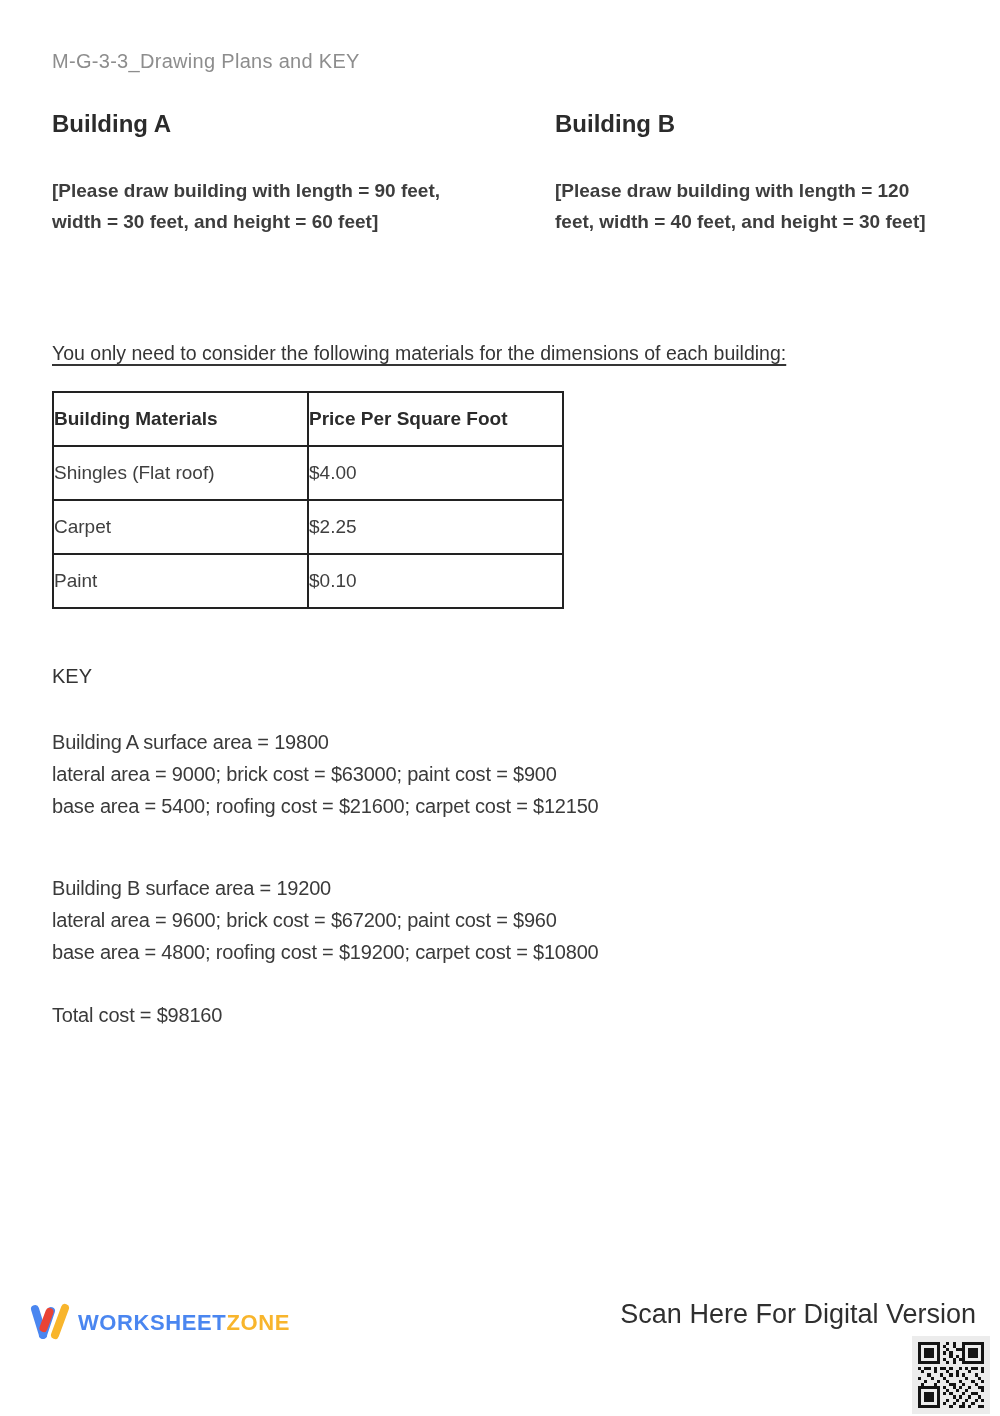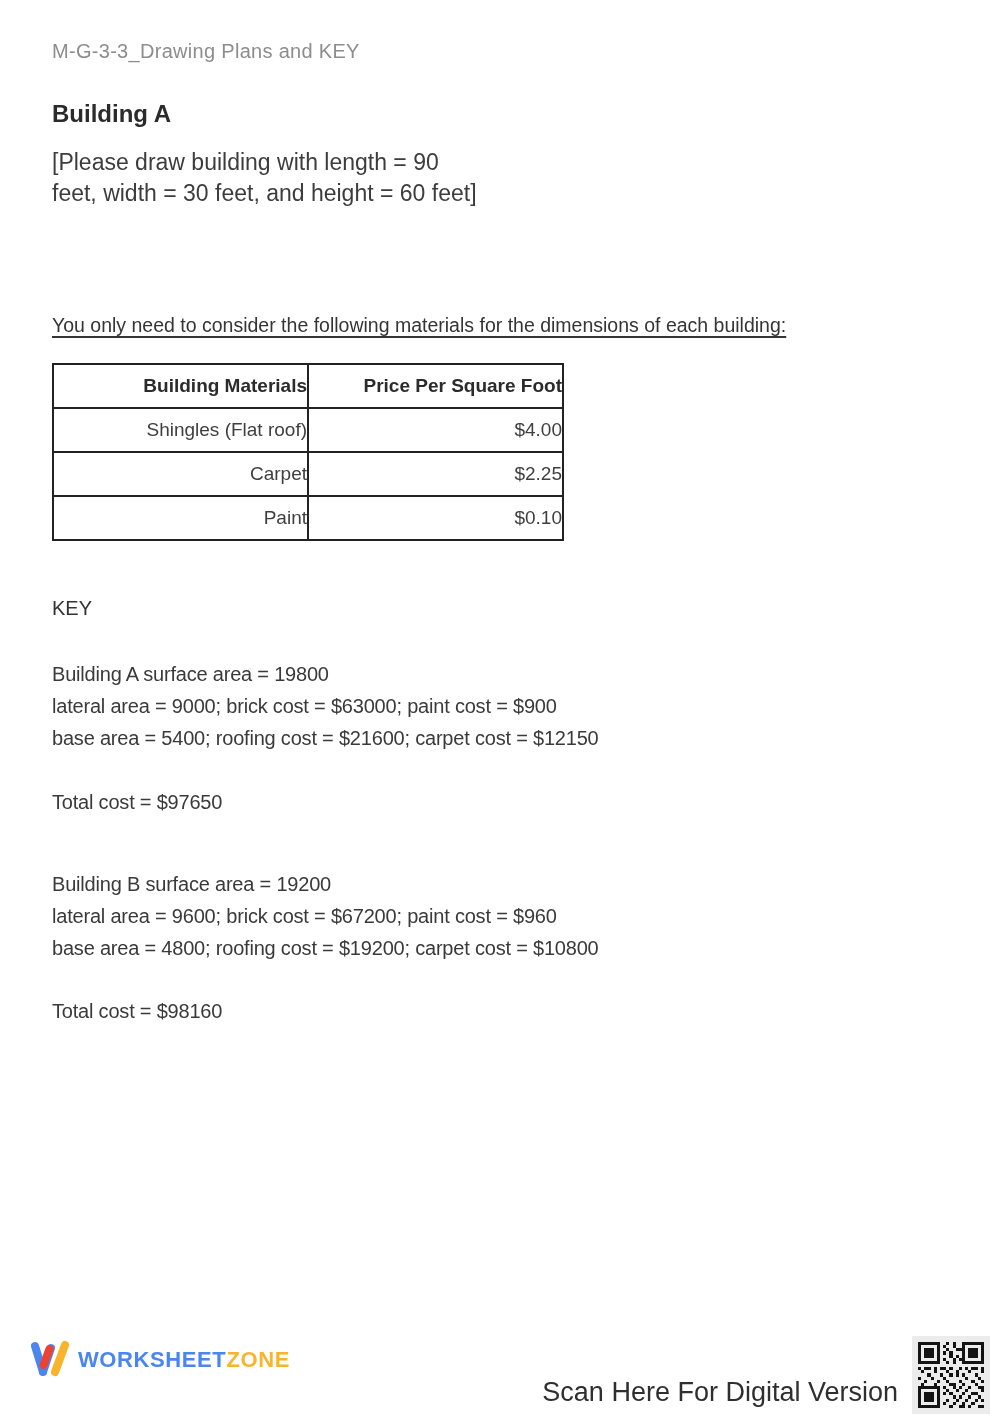--- a/index.html
+++ b/index.html
@@ -7,67 +7,68 @@
   body {
     width: 1000px; height: 1416px;
     position: relative;
     font-family: "Liberation Sans", sans-serif;
     color: #3d3d3d;
     overflow: hidden;
   }
   .page { padding: 0 52px; }
 
   .doc-title {
-    padding-top: 40px;
+    padding-top: 50px;
     font-size: 20px;
     line-height: 23px;
     color: #8d8d8d;
     letter-spacing: 0.3px;
   }
 
   .building-cols {
     display: grid;
     grid-template-columns: 503px 1fr;
     margin-top: 39px;
   }
   .building-col h2 {
     font-size: 24px;
     line-height: 23px;
     font-weight: bold;
     color: #2b2b2b;
   }
   .building-col p {
-    margin-top: 22px;
-    font-size: 23px;
+    margin-top: 40px;
+    font-size: 19px;
     line-height: 31px;
     color: #3d3d3d;
     max-width: 425px;
+    font-weight: bold;
   }
 
   .materials-note {
     margin-top: 105px;
     font-size: 19.5px;
     line-height: 23px;
     color: #353535;
     text-decoration: underline;
     text-decoration-thickness: 1.5px;
     text-underline-offset: 4px;
   }
 
   table.materials {
     margin-top: 26px;
     border-collapse: collapse;
     width: 512px;
     table-layout: fixed;
   }
   table.materials th, table.materials td {
     border: 2px solid #222222;
-    text-align: right;
+    text-align: left;
     vertical-align: middle;
-    height: 44px;
+    height: 54px;
     font-size: 19px;
     color: #3f3f3f;
   }
   table.materials th {
     font-weight: bold;
     color: #2b2b2b;
     font-size: 19px;
   }
 
   .key-heading {
@@ -115,20 +116,21 @@
     letter-spacing: 0.6px;
     margin-left: 8px;
     white-space: nowrap;
   }
   .brand-worksheet { color: #4a86f0; }
   .brand-zone { color: #f8b52c; }
 
   .scan-group {
     display: flex;
     align-items: flex-end;
+    flex-direction: column;
   }
   .scan-text {
     font-size: 27px;
     color: #2f2f2f;
     margin-right: 14px;
     margin-bottom: 6px;
     white-space: nowrap;
   }
   .qr-box {
     width: 78px; height: 78px;
@@ -143,20 +145,24 @@
 
 <div class="page">
 
   <div class="doc-title">M-G-3-3_Drawing Plans and KEY</div>
 
   <div class="building-cols">
     <div class="building-col">
       <h2>Building A</h2>
       <p>[Please draw building with length = 90 feet, width = 30 feet, and height = 60 feet]</p>
     </div>
+    <div class="building-col">
+      <h2>Building B</h2>
+      <p>[Please draw building with length = 120 feet, width = 40 feet, and height = 30 feet]</p>
+    </div>
   </div>
 
   <div class="materials-note">You only need to consider the following materials for the dimensions of each building:</div>
 
   <table class="materials">
     <thead>
       <tr>
         <th>Building Materials</th>
         <th>Price Per Square Foot</th>
       </tr>
@@ -179,21 +185,20 @@
 
   <div>
     <div class="key-heading">KEY</div>
   </div>
 
   <div class="key-block block-a">
     <div>Building A surface area = 19800</div>
     <div>lateral area = 9000; brick cost = $63000; paint cost = $900</div>
     <div>base area = 5400; roofing cost = $21600; carpet cost = $12150</div>
   </div>
-  <div class="key-total total-a">Total cost = $97650</div>
 
   <div class="key-block block-b">
     <div>Building B surface area = 19200</div>
     <div>lateral area = 9600; brick cost = $67200; paint cost = $960</div>
     <div>base area = 4800; roofing cost = $19200; carpet cost = $10800</div>
   </div>
   <div class="key-total total-b">Total cost = $98160</div>
 
 </div>
 

